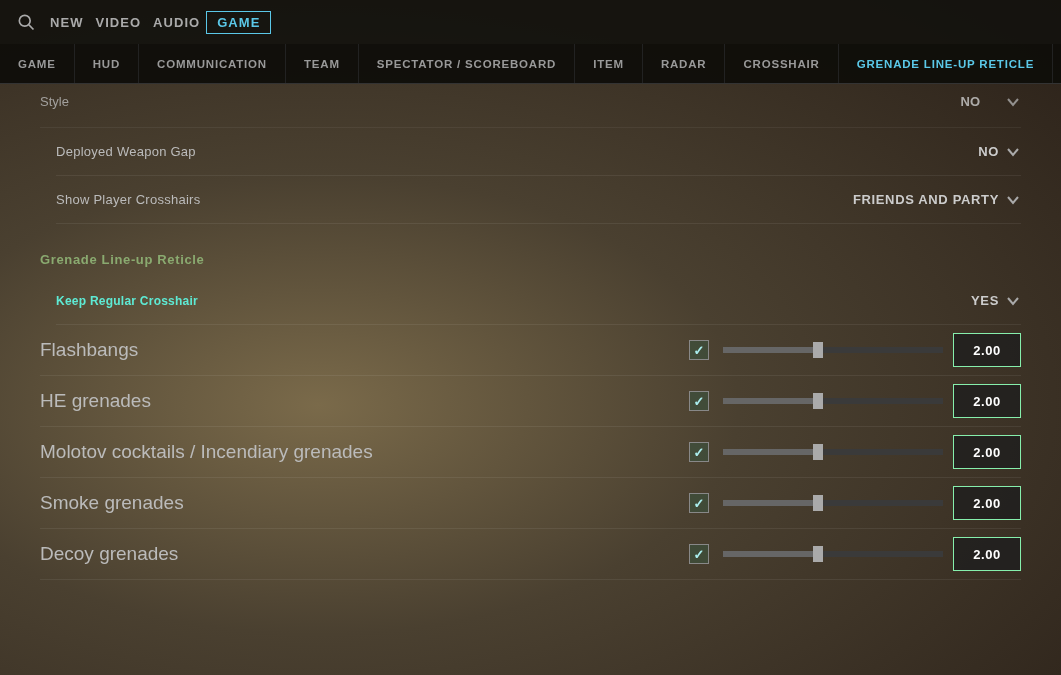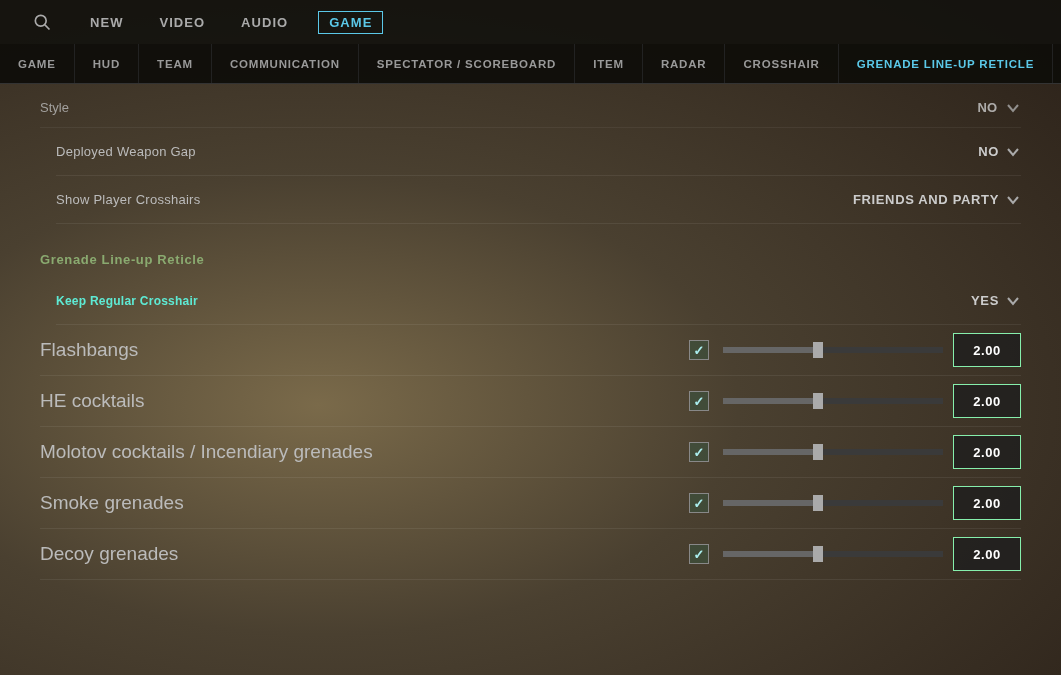--- a/index.html
+++ b/index.html
@@ -29,22 +29,21 @@
       display: flex;
       flex-direction: column;
     }
 
     
     .top-nav {
       background: rgba(20, 18, 14, 0.92);
       height: 44px;
       display: flex;
       align-items: center;
-      padding: 0 32px;
-      gap: 24px;
+      padding: 0 16px;
     }
 
     .search-icon-wrap {
       display: flex;
       align-items: center;
       margin-right: 8px;
     }
 
     .search-icon-wrap svg {
       width: 20px;
@@ -249,25 +248,26 @@
       justify-content: center;
       font-size: 13px;
       font-weight: 600;
       color: #ffffff;
       letter-spacing: 0.04em;
     }
 
     
     .partial-row {
       display: flex;
-      align-items: center;
+      align-items: flex-start;
       padding: 6px 0;
       border-bottom: 1px solid rgba(255,255,255,0.07);
       min-height: 40px;
       opacity: 0.8;
+      gap: 17px;
     }
 
     .partial-label {
       font-size: 13px;
       color: #bbb;
       flex: 1;
     }
 
     .partial-value {
       font-size: 13px;
@@ -293,22 +293,22 @@
     </div>
     <div class="top-nav-item">NEW</div>
     <div class="top-nav-item">VIDEO</div>
     <div class="top-nav-item">AUDIO</div>
     <div class="top-nav-item active">GAME</div>
   </div>
 
   <div class="second-nav">
     <div class="second-nav-item">GAME</div>
     <div class="second-nav-item">HUD</div>
+    <div class="second-nav-item">COMMUNICATION</div>
     <div class="second-nav-item">TEAM</div>
-    <div class="second-nav-item">COMMUNICATION</div>
     <div class="second-nav-item">SPECTATOR / SCOREBOARD</div>
     <div class="second-nav-item">ITEM</div>
     <div class="second-nav-item">RADAR</div>
     <div class="second-nav-item">CROSSHAIR</div>
     <div class="second-nav-item active" style="color:#5bc8e8;">GRENADE LINE-UP RETICLE</div>
     <div class="second-nav-item">TELEMETRY</div>
   </div>
 
   <div class="main-content">
 
@@ -358,21 +358,21 @@
         <div class="checkbox checked"></div>
       </div>
       <div class="slider-wrap">
         <div class="slider-fill" style="width: 43%;"></div>
         <div class="slider-thumb" style="left: calc(43% - 5px);"></div>
       </div>
       <div class="slider-value-box">2.00</div>
     </div>
 
     <div class="grenade-row">
-      <span class="grenade-label">HE cocktails</span>
+      <span class="grenade-label">HE grenades</span>
       <div class="checkbox-wrap">
         <div class="checkbox checked"></div>
       </div>
       <div class="slider-wrap">
         <div class="slider-fill" style="width: 43%;"></div>
         <div class="slider-thumb" style="left: calc(43% - 5px);"></div>
       </div>
       <div class="slider-value-box">2.00</div>
     </div>
 

